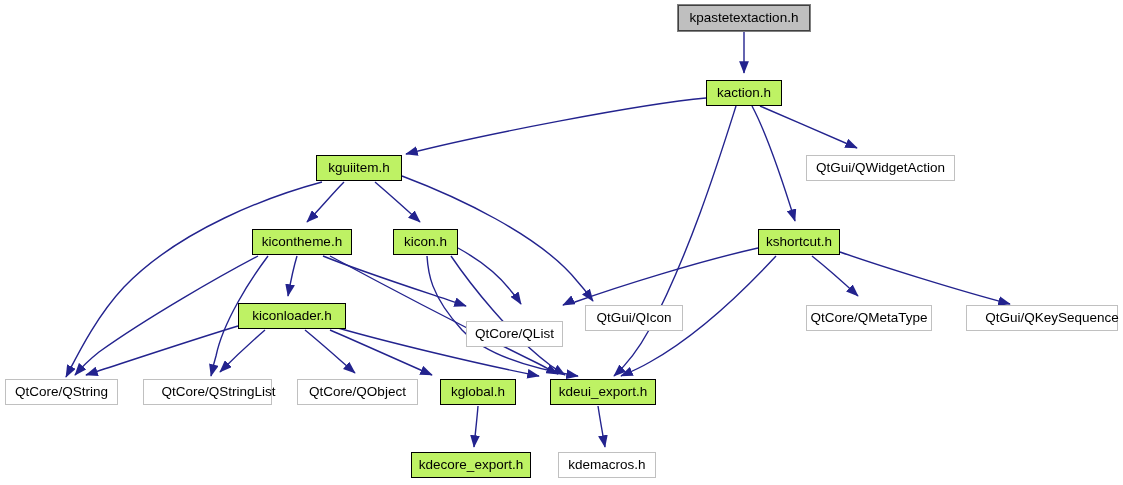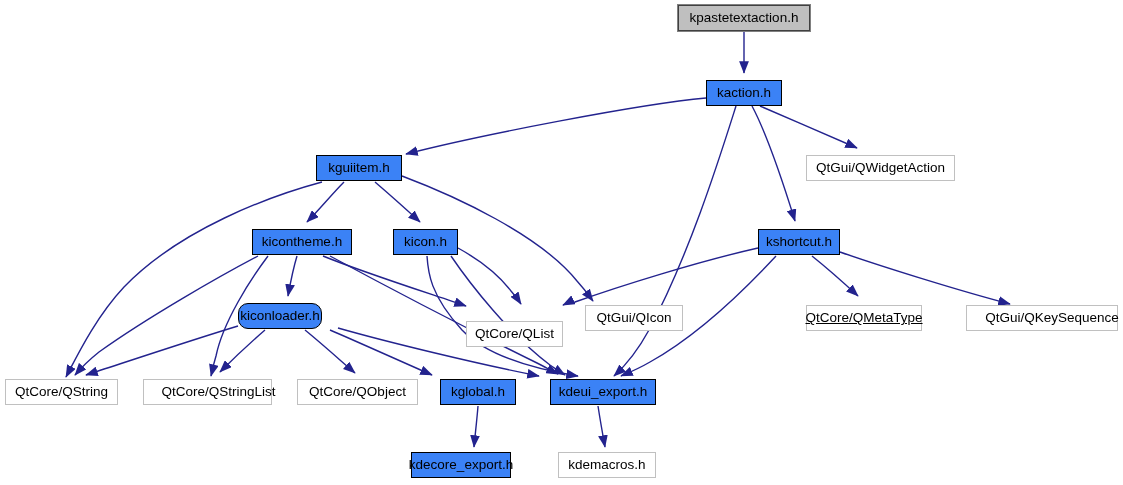--- a/index.html
+++ b/index.html
@@ -43,21 +43,21 @@
     background: #bfbfbf;
     border: 1px solid #404040;
     box-shadow: 0 0 0 1px #808080;
   }
   .node.external {
     border: 1px solid #c0c0c0;
     background: #ffffff;
   }
   .node.internal {
     border: 1px solid #000000;
-    background: #3b82f6;
+    background: #bef264;
   }
   .node .label {
     padding: 0 7px;
     pointer-events: none;
   }
 </style>
 </head>
 <body>
 
 <div id="graph">
@@ -115,51 +115,51 @@
       </div>
       <div class="node internal" style="left: 252px; top: 229px; width: 100px;">
         <span class="label">kicontheme.h</span>
       </div>
       <div class="node internal" style="left: 393px; top: 229px; width: 65px;">
         <span class="label">kicon.h</span>
       </div>
       <div class="node internal" style="left: 758px; top: 229px; width: 82px;">
         <span class="label">kshortcut.h</span>
       </div>
-      <div class="node internal" style="left: 238px; top: 303px; width: 84px; border-radius: 10px;">
+      <div class="node internal" style="left: 238px; top: 303px; width: 108px;">
         <span class="label">kiconloader.h</span>
       </div>
       <div class="node external" style="left: 466px; top: 321px; width: 97px;">
         <span class="label">QtCore/QList</span>
       </div>
       <div class="node external" style="left: 585px; top: 305px; width: 98px;">
         <span class="label">QtGui/QIcon</span>
       </div>
-      <div class="node external" style="left: 806px; top: 305px; width: 116px; text-decoration: underline;">
+      <div class="node external" style="left: 806px; top: 305px; width: 126px;">
         <span class="label">QtCore/QMetaType</span>
       </div>
       <div class="node external" style="left: 966px; top: 305px; width: 152px; padding-left: 20px;">
         <span class="label">QtGui/QKeySequence</span>
       </div>
       <div class="node external" style="left: 5px; top: 379px; width: 113px;">
         <span class="label">QtCore/QString</span>
       </div>
       <div class="node external" style="left: 143px; top: 379px; width: 129px; padding-left: 22px;">
         <span class="label">QtCore/QStringList</span>
       </div>
       <div class="node external" style="left: 297px; top: 379px; width: 121px;">
         <span class="label">QtCore/QObject</span>
       </div>
       <div class="node internal" style="left: 440px; top: 379px; width: 76px;">
         <span class="label">kglobal.h</span>
       </div>
       <div class="node internal" style="left: 550px; top: 379px; width: 106px;">
         <span class="label">kdeui_export.h</span>
       </div>
-      <div class="node internal" style="left: 411px; top: 452px; width: 100px;">
+      <div class="node internal" style="left: 411px; top: 452px; width: 120px;">
         <span class="label">kdecore_export.h</span>
       </div>
       <div class="node external" style="left: 558px; top: 452px; width: 98px; text-align: center;">
         <span class="label">kdemacros.h</span>
       </div>
     </div>
 
 </div>
 
 </body></html>

